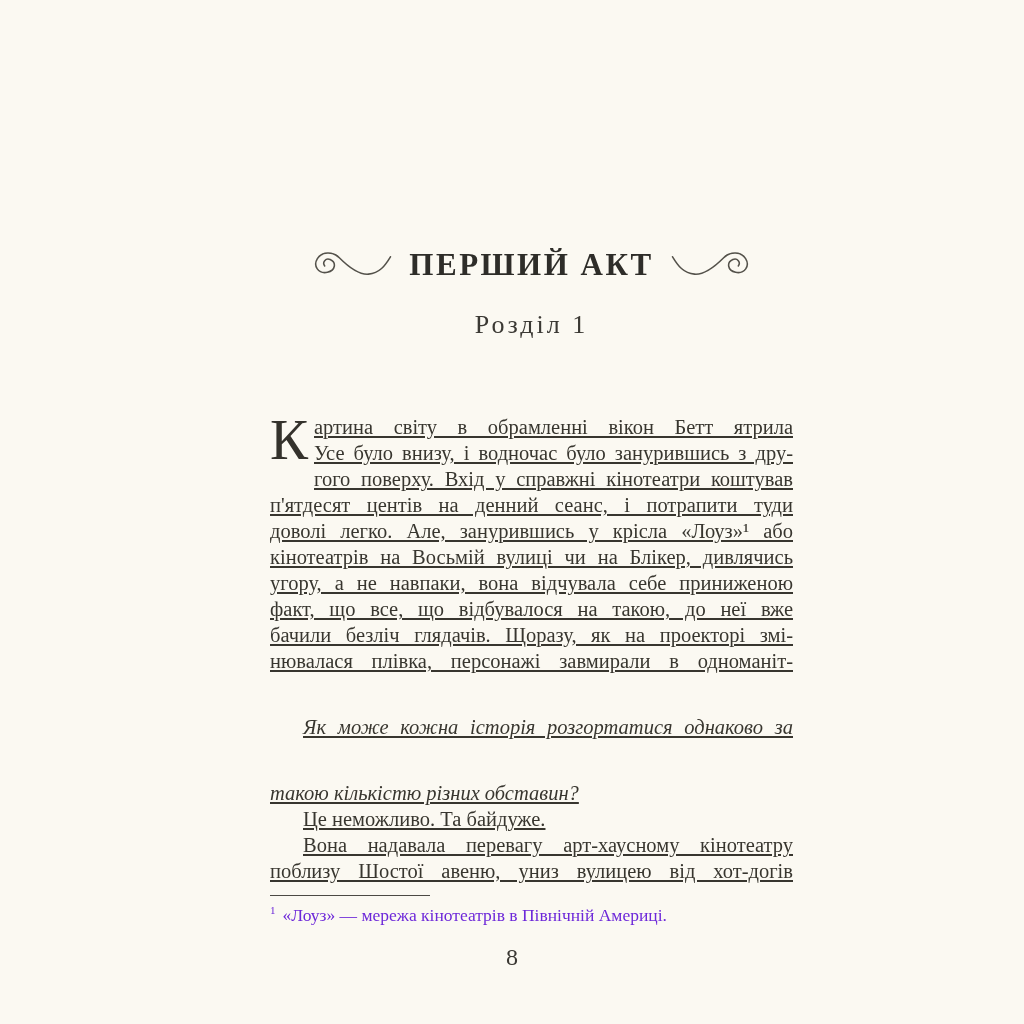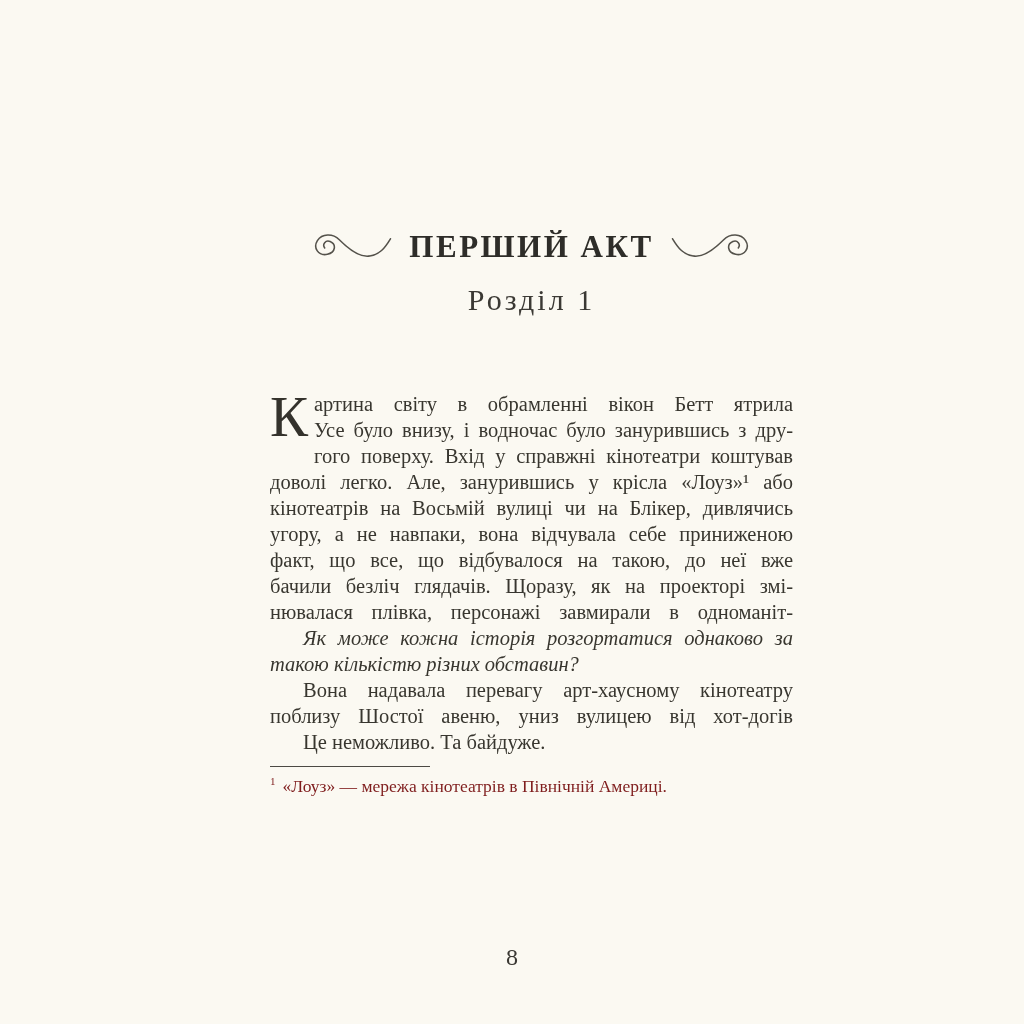--- a/index.html
+++ b/index.html
@@ -6,63 +6,63 @@
   body{
     width:1024px;height:1024px;
     background:#fbf9f2;
     font-family:"Liberation Serif", serif;
     color:#3a3833;
     position:relative;
     overflow:hidden;
   }
   .page{position:absolute;inset:0;}
   .content{
-    position:absolute;left:270px;top:0;width:523px;
+    position:absolute;left:270px;top:18px;width:523px;
   }
   
   .act-heading{
     margin-top:229px;
     display:flex;align-items:center;justify-content:center;gap:14px;
   }
   .act-title{
     font-size:31px;font-weight:bold;letter-spacing:2.5px;
     color:#2e2d29;white-space:nowrap;
   }
   .ornament{flex:0 0 auto;display:block;}
   .ornament.flip{transform:scaleX(-1);}
   
   .chapter-title{
-    margin-top:18px;text-align:center;
-    font-size:30px;font-weight:400;letter-spacing:3px;color:#3b3934;
+    margin-top:27px;text-align:center;
+    font-size:26px;font-weight:400;letter-spacing:3px;color:#3b3934;
   }
   
   .body-text{margin-top:74px;font-size:20.5px;color:#38362f;}
   .line{
     height:26px;line-height:26px;margin:0;
     text-align:justify;text-align-last:justify;
-    overflow:hidden;white-space:normal;
+    overflow:hidden;white-space:normal;text-decoration:underline;
   }
   .line.last{text-align-last:left;}
-  .line.italic{font-style:italic;}
+  .line.italic{font-style:italic;margin-top:40px;}
   .line.indent{text-indent:33px;}
   .drop-cap{
     float:left;
     font-size:57px;line-height:48px;
     width:44px;height:52px;
     padding-top:2px;
     color:#34322c;
   }
   
   .footnote{margin-top:11px;}
   .footnote-rule{
     width:160px;border:0;border-top:1.6px solid #4c4a44;
     margin:0 0 7px 0;
   }
   .footnote-line{
-    font-size:17.5px;line-height:24px;color:#7f1d1d;
+    font-size:17.5px;line-height:24px;color:#6d28d9;
   }
   .footnote-line .fn-marker{
     font-size:11px;vertical-align:super;line-height:0;margin-right:7px;
   }
   
   .page-number{
     position:absolute;left:0;top:944px;width:1024px;
     text-align:center;font-size:24px;color:#3a3833;
   }
 </style>
@@ -84,40 +84,41 @@
 
     <div class="chapter-title">Розділ 1</div>
 
     <div class="body-text">
 
       <div>
         <span class="drop-cap">К</span>
         <div class="line">артина світу в обрамленні вікон Бетт ятрила</div>
         <div class="line">Усе було внизу, і водночас було занурившись з дру-</div>
         <div class="line">гого поверху. Вхід у справжні кінотеатри коштував</div>
+        <div class="line">п'ятдесят центів на денний сеанс, і потрапити туди</div>
         <div class="line">доволі легко. Але, занурившись у крісла «Лоуз»¹ або</div>
         <div class="line">кінотеатрів на Восьмій вулиці чи на Блікер, дивлячись</div>
         <div class="line">угору, а не навпаки, вона відчувала себе приниженою</div>
         <div class="line">факт, що все, що відбувалося на такою, до неї вже</div>
         <div class="line">бачили безліч глядачів. Щоразу, як на проекторі змі-</div>
         <div class="line">нювалася плівка, персонажі завмирали в одноманіт-</div>
       </div>
 
       <div>
         <div class="line italic indent">Як може кожна історія розгортатися однаково за</div>
         <div class="line italic last">такою кількістю різних обставин?</div>
       </div>
 
       <div>
-        <div class="line indent">Вона надавала перевагу арт-хаусному кінотеатру</div>
-        <div class="line">поблизу Шостої авеню, униз вулицею від хот-догів</div>
+        <div class="line indent last">Це неможливо. Та байдуже.</div>
       </div>
 
       <div>
-        <div class="line indent last">Це неможливо. Та байдуже.</div>
+        <div class="line indent">Вона надавала перевагу арт-хаусному кінотеатру</div>
+        <div class="line">поблизу Шостої авеню, униз вулицею від хот-догів</div>
       </div>
     </div>
 
     <div class="footnote">
       <hr class="footnote-rule">
       <div class="footnote-line">
         <span class="fn-marker">1</span><span>«Лоуз» — мережа кінотеатрів в Північній Америці.</span>
       </div>
     </div>
 

